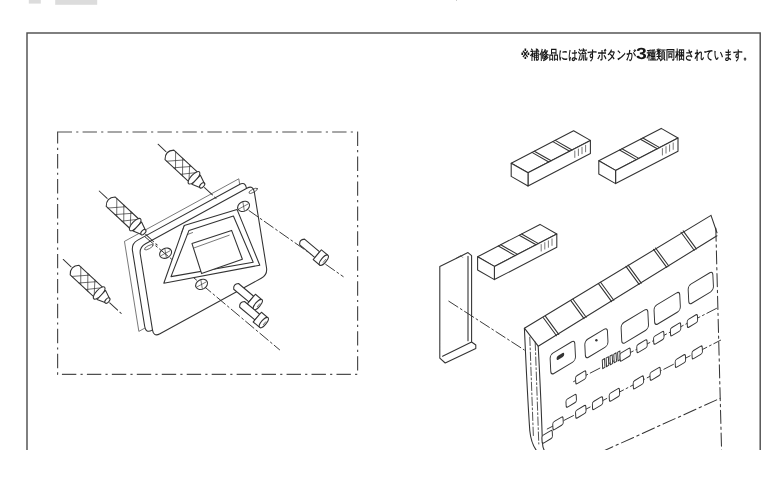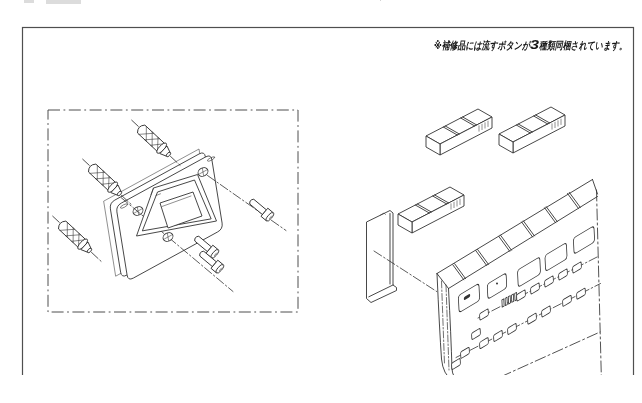--- a/index.html
+++ b/index.html
@@ -1,17 +1,17 @@
 <!DOCTYPE html>
 <html style="--line: #333333; --border: #4f4f4f; --bg: #ffffff;"><head>
 <meta charset="utf-8">
 <style>
   :root { --line:#333333; --border:#4f4f4f; --bg:#ffffff; }
   html,body { margin:0; padding:0; background:var(--bg); }
-  .stage { position:relative; width:642px; height:375px; background:var(--bg); overflow:hidden;font-style:italic; }
+  .stage { position:relative; width:642px; height:375px; background:var(--bg); overflow:hidden; }
   svg { display:block; }
   .s    { stroke:var(--line); fill:none; stroke-width:.9; stroke-linecap:round; stroke-linejoin:round; }
   .sw   { stroke:var(--line); fill:#fff;  stroke-width:.9; stroke-linejoin:round; }
   .sf   { fill:var(--line); stroke:none; }
   .thin { stroke-width:.55; }
   .dd   { stroke-dasharray:9 2.5 1.6 2.5; stroke-width:.8; }
   .ddv  { stroke-dasharray:7 2 1.5 2; stroke-width:.7; }
   .dd2  { stroke-dasharray:11 3 2 3; stroke-width:.85; }
   .boxdd{ stroke-dasharray:12 3.5 1.8 3.5; stroke-width:1; stroke:var(--border); fill:none; }
   .frame{ stroke:var(--border); stroke-width:1.2; fill:none; }

